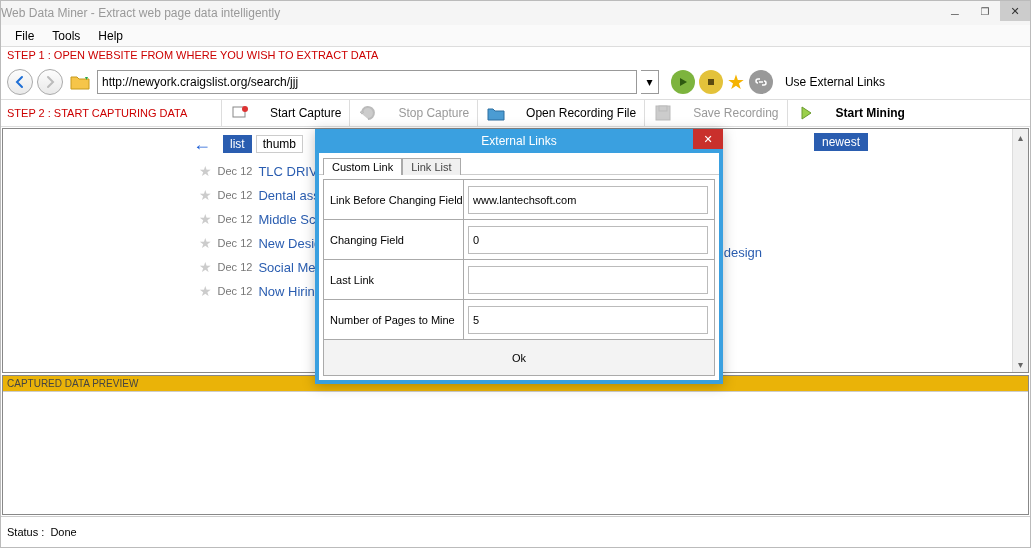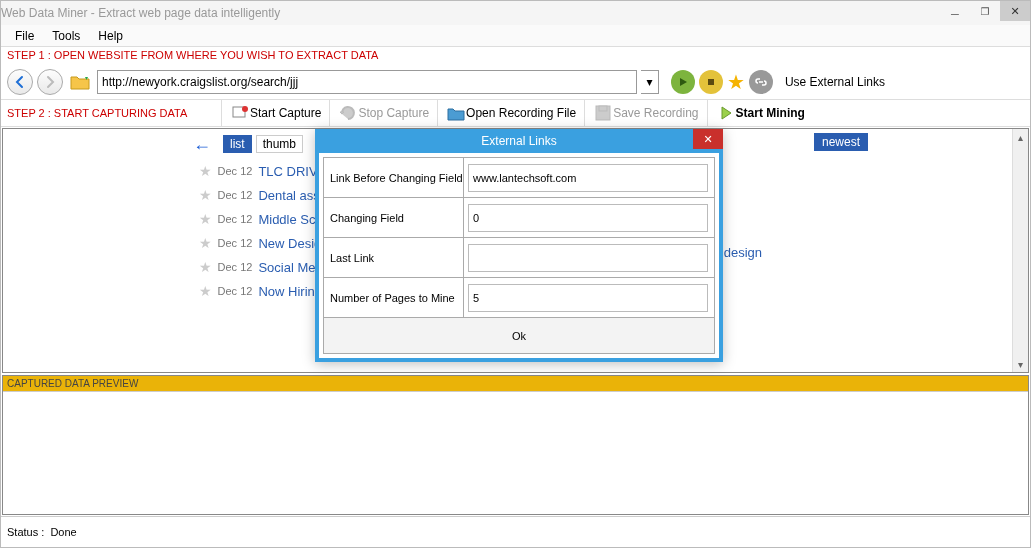--- a/index.html
+++ b/index.html
@@ -33,21 +33,21 @@
   .folderIcon { width:26px; height:26px; display:flex; align-items:center; justify-content:center; position:relative; }
   .urlinput { flex: 0 0 540px; height: 24px; border: 1px solid #999; padding: 2px 4px; font-size: 12px; }
   .urlSelect { width: 18px; text-align:center; border:1px solid #999; border-left:none; height:24px; line-height:22px; }
   .circleBtn { width: 24px; height: 24px; border-radius: 50%; display:flex; align-items:center; justify-content:center; }
   .circleBtn.play { background:#7db43e; }
   .circleBtn.stop { background:#e3c23a; }
   .starIcon { color:#f5b301; font-size:20px; }
   .linkChip { width:24px; height:24px; border-radius:50%; background:#999; display:flex; align-items:center; justify-content:center; }
   .extLinks { padding: 0 8px; }
 
-  .toolBtn { display:flex; align-items:center; gap:0; padding:2px 8px; height:26px; border-left:1px solid #ddd; }
+  .toolBtn { display:flex; align-items:center; gap:20px; padding:2px 8px; height:26px; border-left:1px solid #ddd; }
   .toolBtn .ico { width:20px; height:20px; display:flex; align-items:center; justify-content:center; }
   .toolBtn.disabled { color:#999; }
   .toolBtn.disabled .ico svg * { stroke:#bbb; fill:#ccc; }
 
   
   .content { flex:1; position:relative; border:1px solid #888; margin:1px; overflow:hidden; }
   .listArea { position:absolute; left:0; top:0; right:0; bottom:0; background:#fff; }
   .topRow { height:30px; display:flex; align-items:center; padding-left:190px; gap:4px; }
   .backArrow { color:#1e5fd6; font-size:18px; padding-right:8px; }
   .viewBtn { border:1px solid #ccc; padding:1px 6px; font-size:12px; }
@@ -249,20 +249,24 @@
 
   <div class="statusbar">
     <span>Status :</span>&nbsp;&nbsp;<span>Done</span>
   </div>
 
   <div class="dialog">
     <div class="dTitle">
       <span>External Links</span>
       <div class="dClose">✕</div>
     </div>
+    <div class="tabs">
+      <div class="tab active">Custom Link</div>
+      <div class="tab inactive">Link List</div>
+    </div>
     <div class="formArea">
       <table>
         <tbody>
             <tr>
           <td class="label">Link Before Changing Field</td>
           <td class="val"><input value="www.lantechsoft.com" style=""></td>
         </tr>
         <tr>
           <td class="label">Changing Field</td>
           <td class="val"><input value="0" style=""></td>

